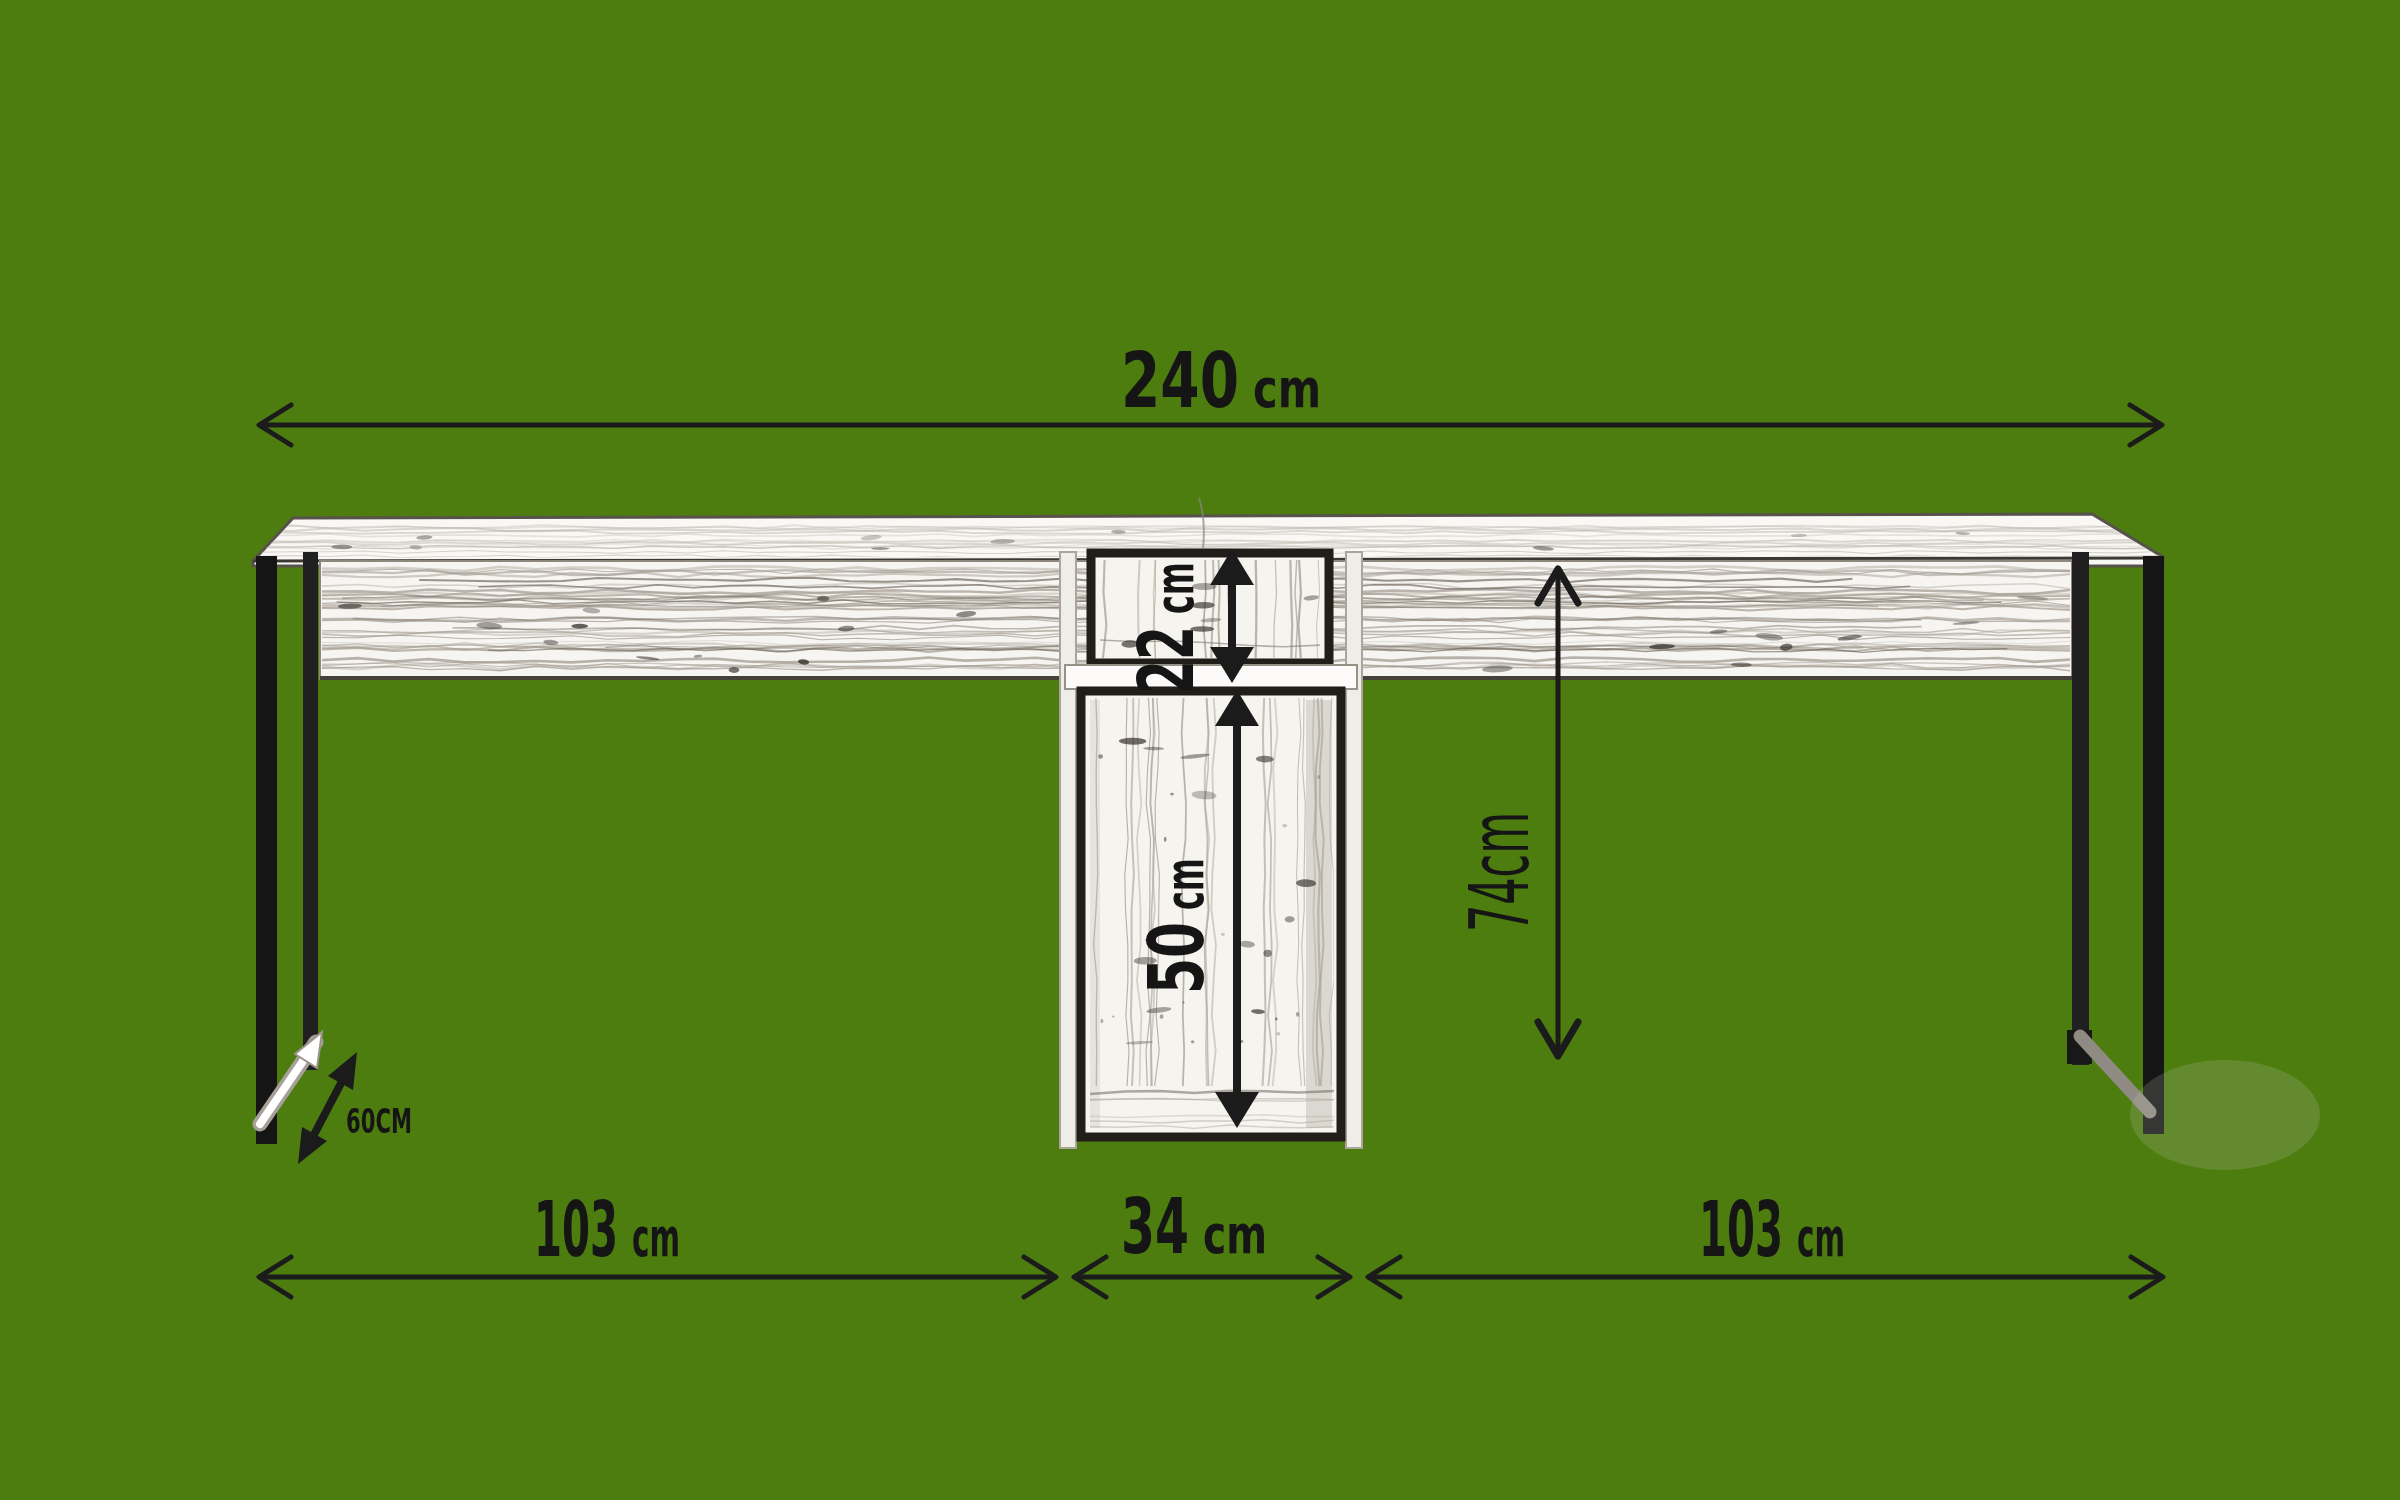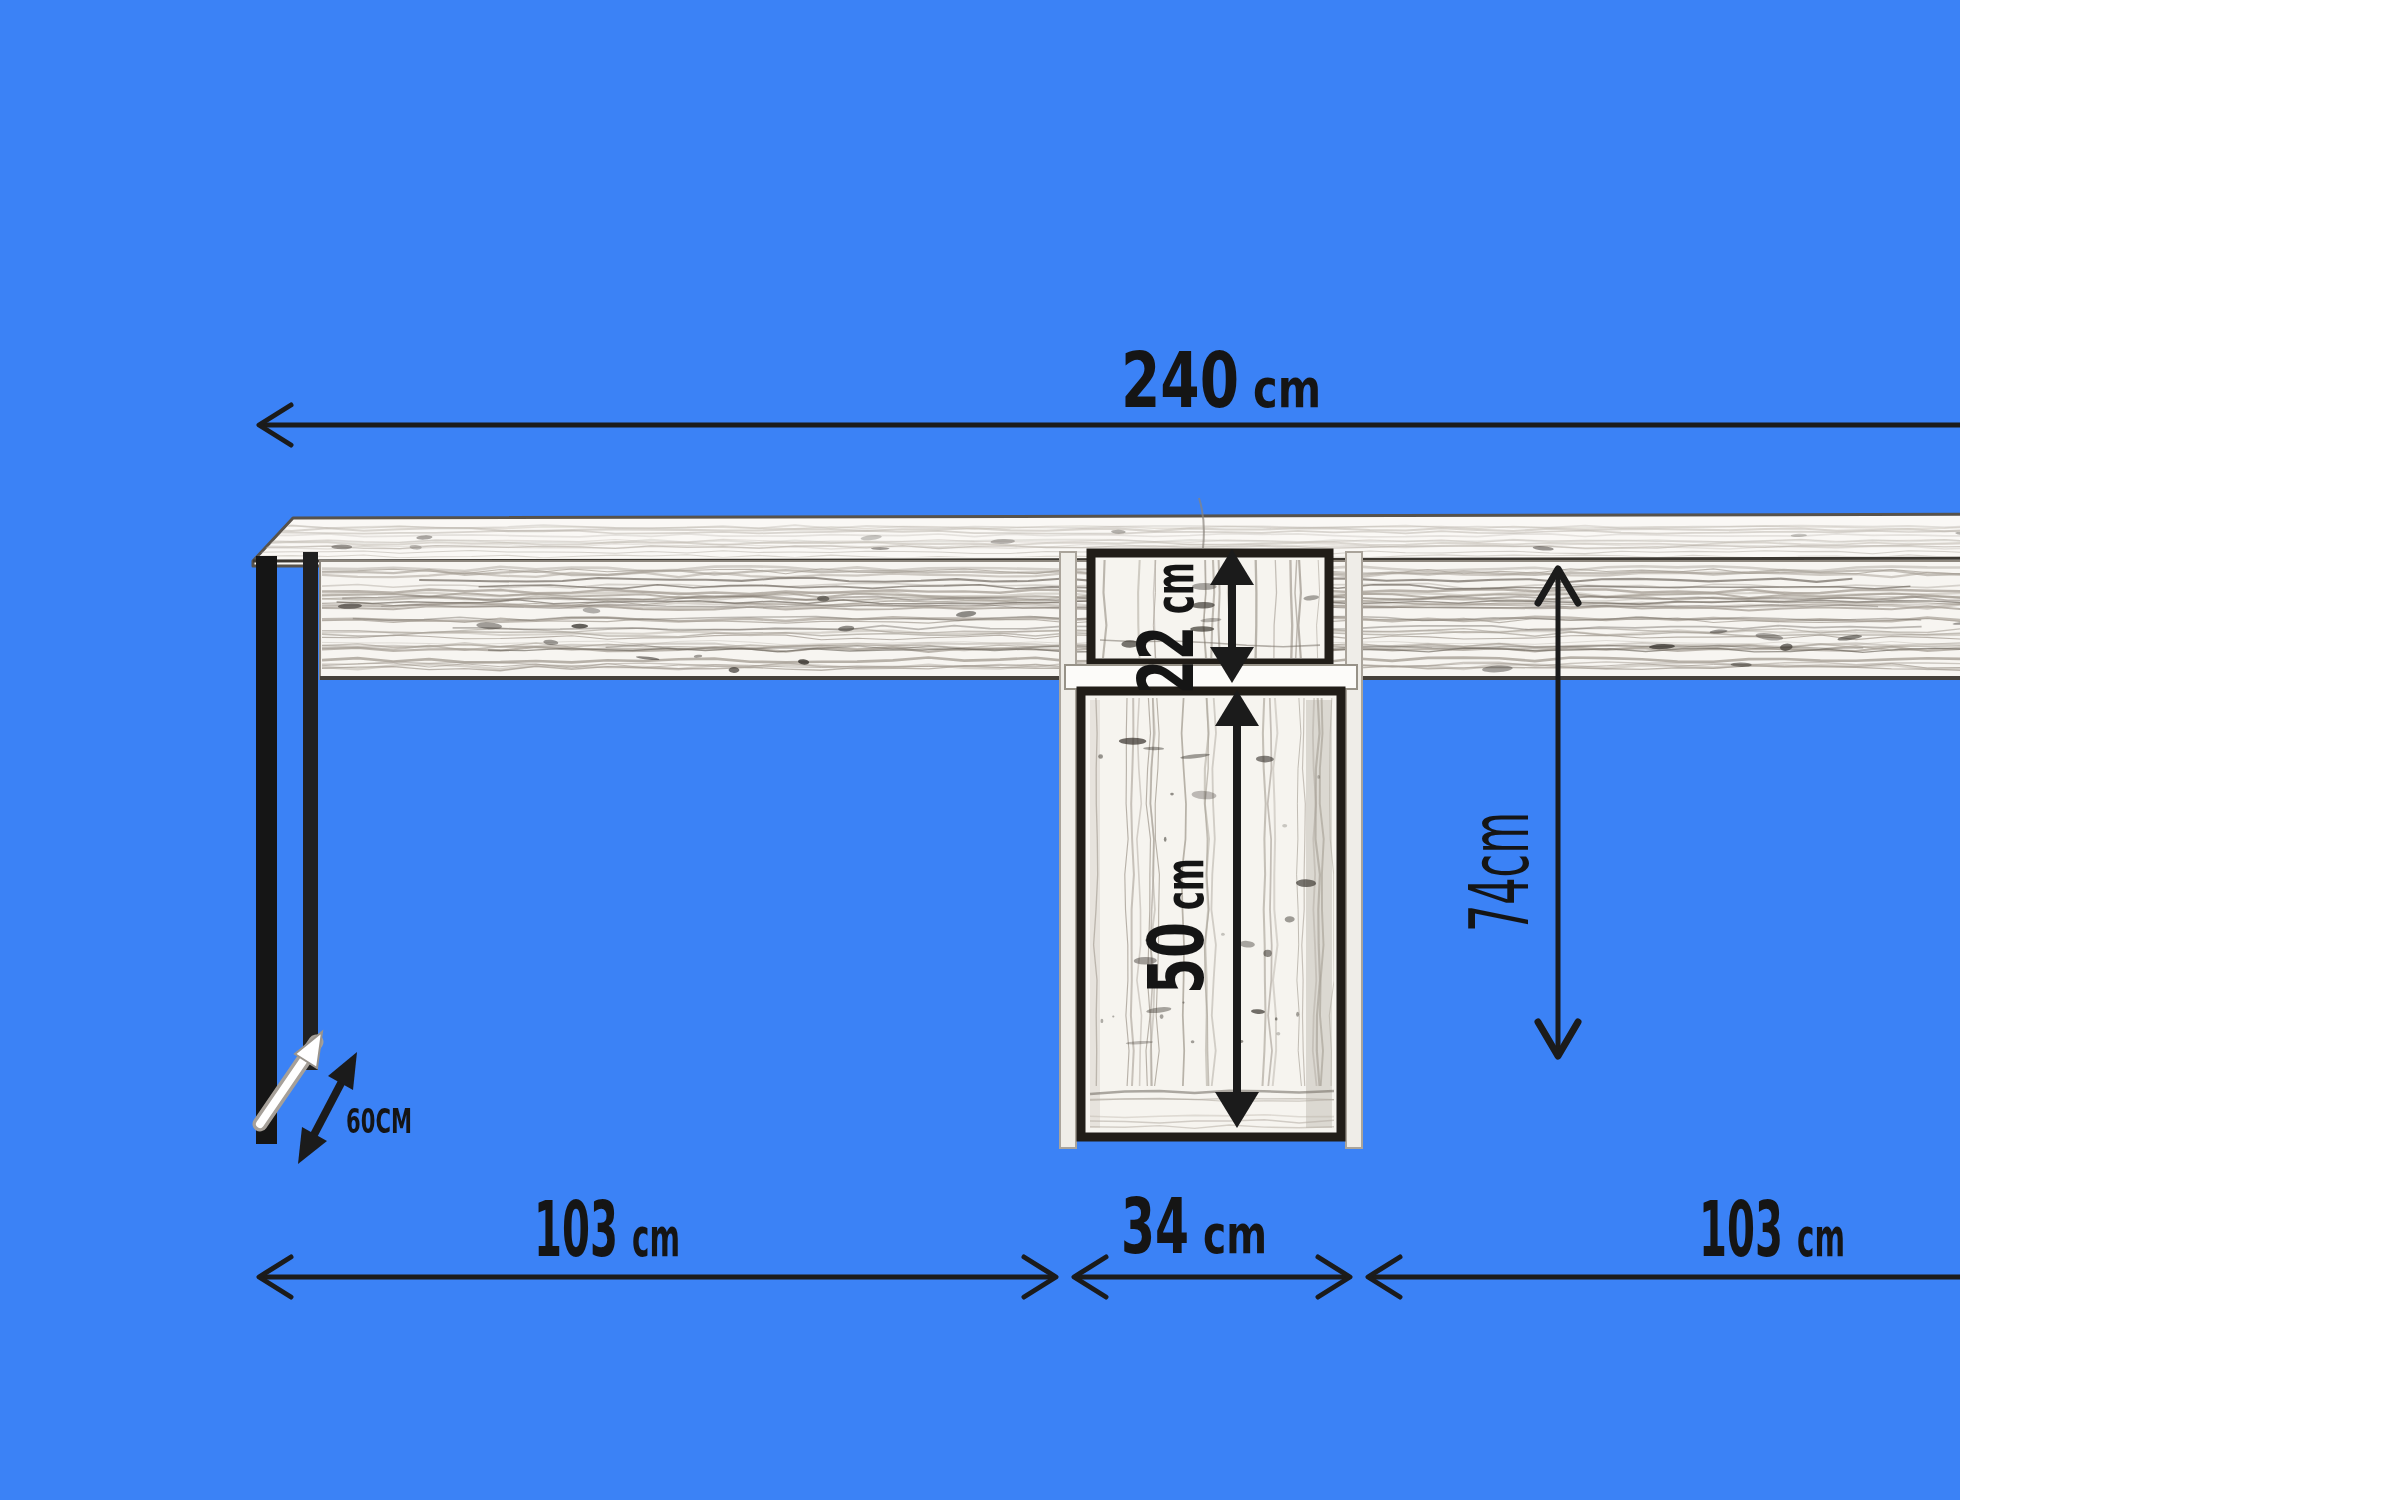--- a/index.html
+++ b/index.html
@@ -1,16 +1,16 @@
 <!DOCTYPE html>
 <html><head>
 <meta charset="utf-8">
 <style>
   html,body{margin:0;padding:0;background:#ffffff;}
-  .stage{position:relative;width:1960px;height:1500px;background:#3b82f6;overflow:hidden;}
+  .stage{position:relative;width:2400px;height:1500px;background:#4d7c0f;overflow:hidden;}
   svg{position:absolute;left:0;top:0;}
   svg text{font-family:"DejaVu Sans","Liberation Sans",sans-serif;fill:#151515;}
   .dim-num{font-weight:700;font-size:76px;}
   .dim-unit{font-weight:700;font-size:53px;}
   .h-label{font-weight:400;font-size:82px;}
   .depth-label{font-weight:700;font-size:33px;}
   .dimline{stroke:#1b1b1b;stroke-width:5;fill:none;}
   .dimline-thick{stroke:#1b1b1b;stroke-width:8;fill:none;}
   .chev{stroke:#1b1b1b;stroke-width:5;fill:none;stroke-linecap:round;stroke-linejoin:round;}
   .chev-thick{stroke:#1b1b1b;stroke-width:7;fill:none;stroke-linecap:round;stroke-linejoin:round;}

